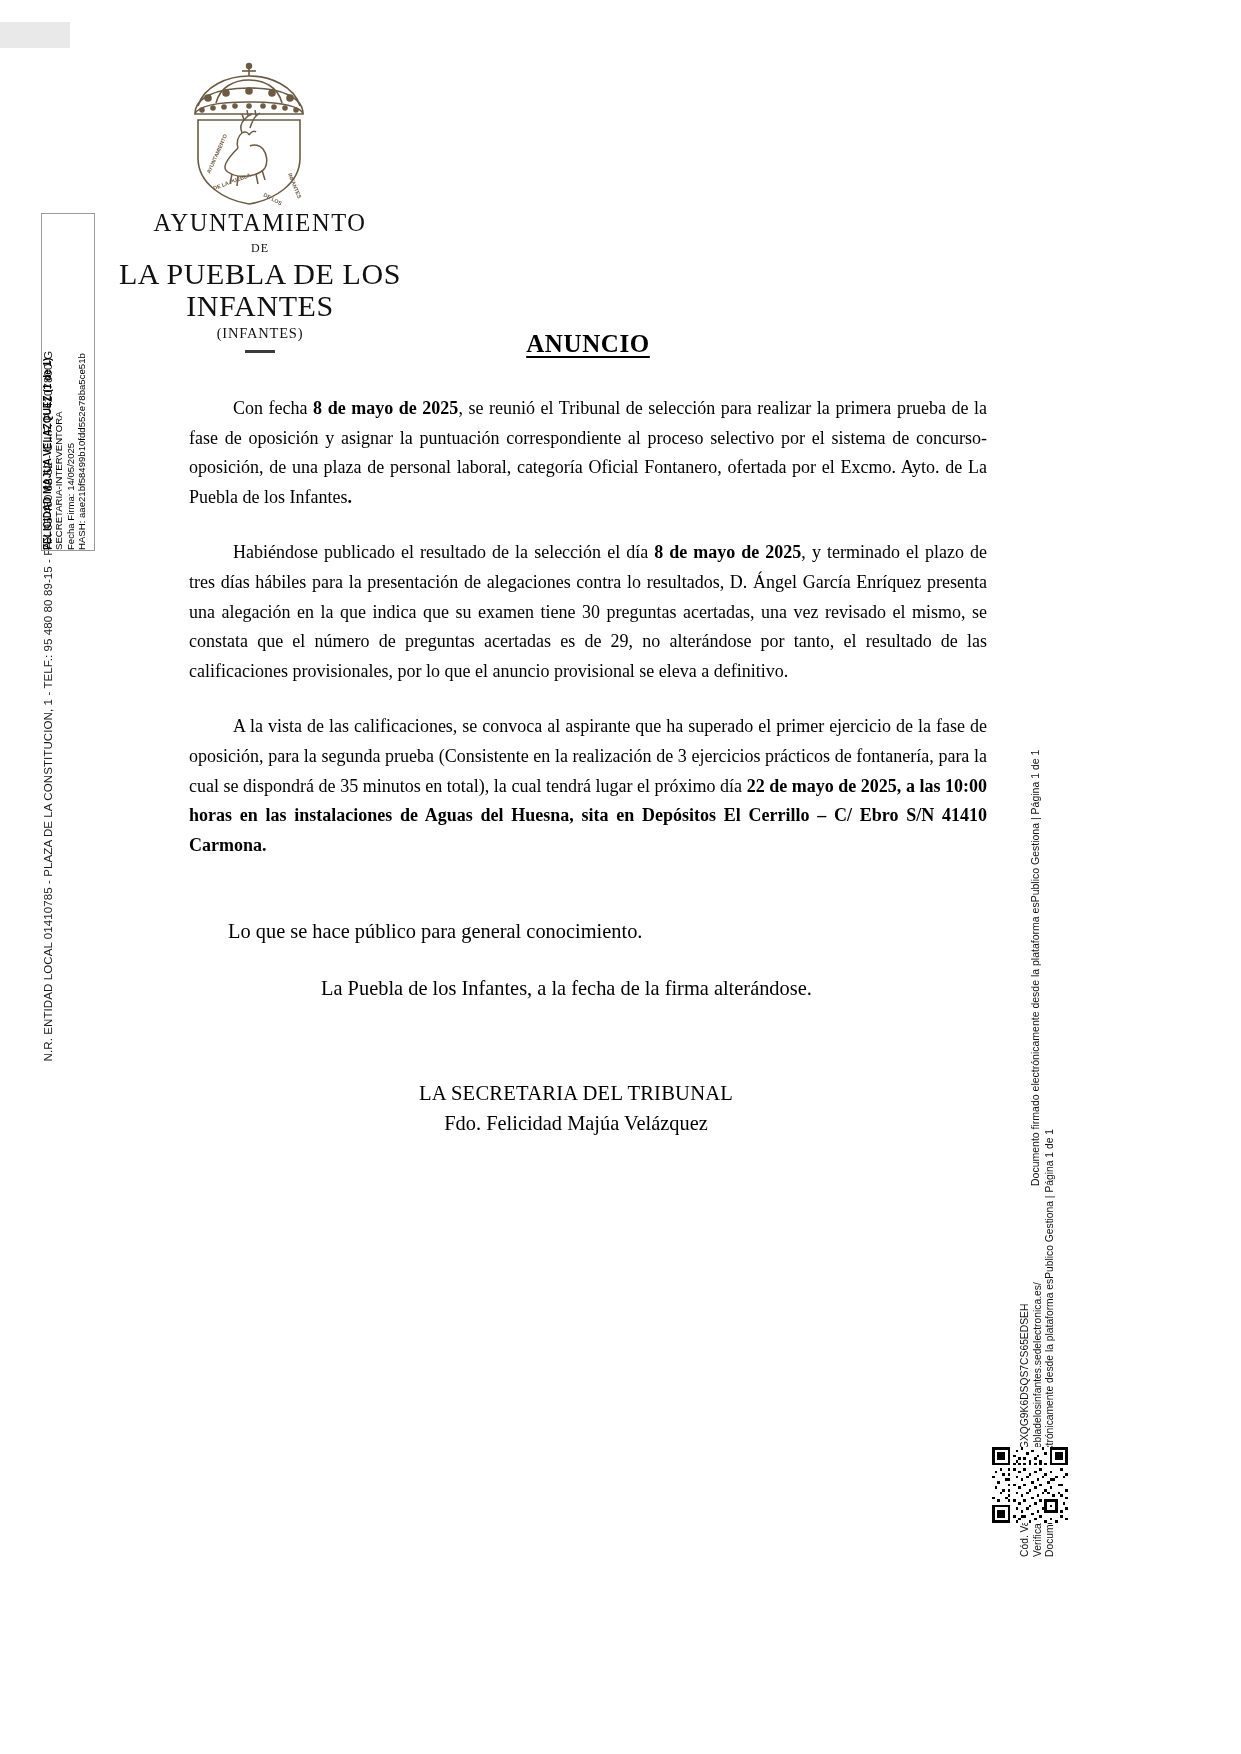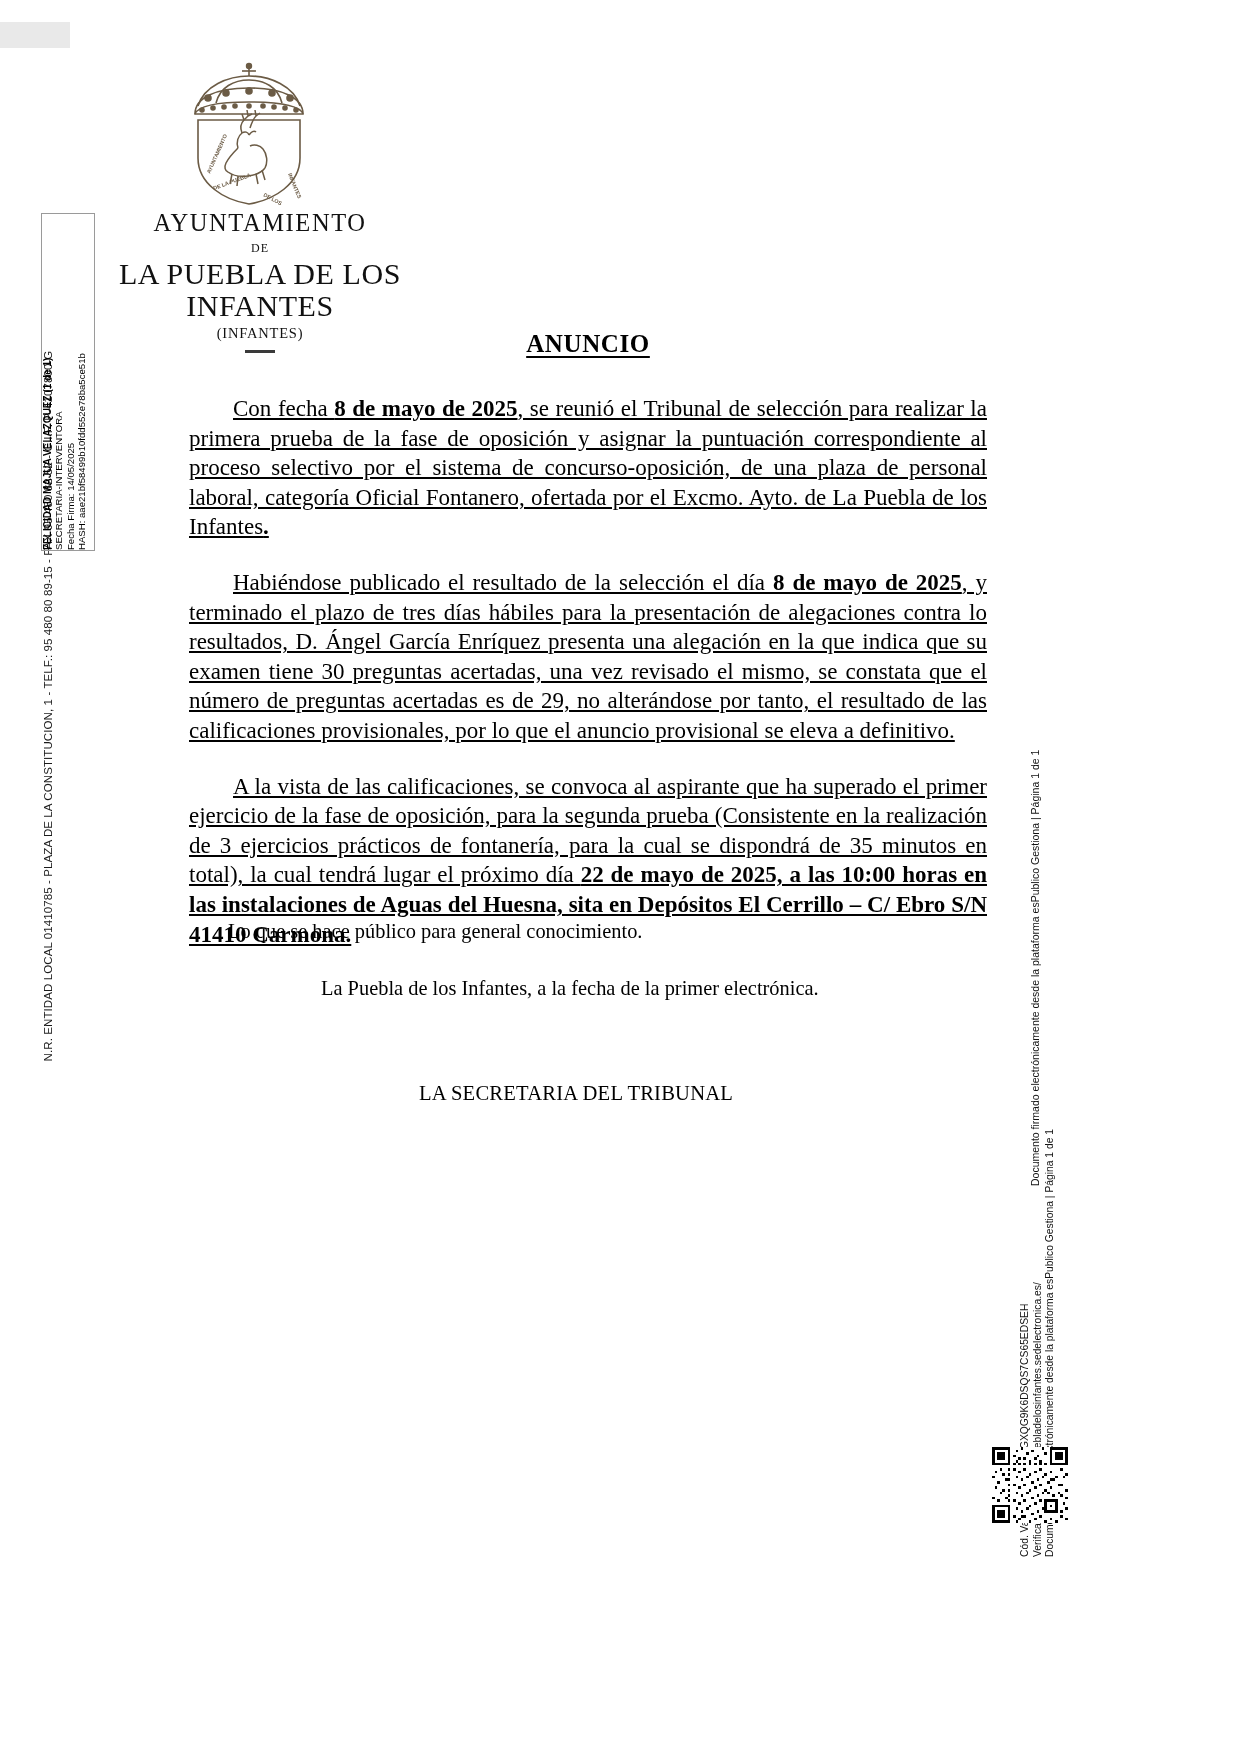--- a/index.html
+++ b/index.html
@@ -133,27 +133,26 @@
   #doc-title {
     text-align: center;
     font-size: 25px;
     font-weight: bold;
     letter-spacing: 0.6px;
     text-decoration: underline;
     text-underline-offset: 4px;
     margin: 0 0 36px 0;
   }
   .para {
-    font-size: 23px;
+    font-size: 18px;
     line-height: 29.6px;
     text-align: justify;
     text-indent: 44px;
     margin: 0 0 26px 0;
     hyphens: none;
-    text-decoration: underline;
   }
   .para b { font-weight: bold; }
   #closing-public {
     position: absolute;
     left: 228px;
     top: 920px;
     font-size: 20.4px;
   }
   #closing-place {
     position: absolute;
@@ -298,24 +297,25 @@
 <div id="doc-body">
   <div id="doc-title">ANUNCIO</div>
 
   <p class="para"><span>Con fecha </span><b>8 de mayo de 2025</b><span>, se reunió el Tribunal de selección para realizar la primera prueba de la fase de oposición y asignar la puntuación correspondiente al proceso selectivo por el sistema de concurso-oposición, de una plaza de personal laboral, categoría Oficial Fontanero, ofertada por el Excmo. Ayto. de La Puebla de los Infantes</span><b>.</b></p>
   <p class="para"><span>Habiéndose publicado el resultado de la selección el día </span><b>8 de mayo de 2025</b><span>, y terminado el plazo de tres días hábiles para la presentación de alegaciones contra lo resultados, D. Ángel García Enríquez presenta una alegación en la que indica que su examen tiene 30 preguntas acertadas, una vez revisado el mismo, se constata que el número de preguntas acertadas es de 29, no alterándose por tanto, el resultado de las calificaciones provisionales, por lo que el anuncio provisional se eleva a definitivo.</span></p>
   <p class="para"><span>A la vista de las calificaciones, se convoca al aspirante que ha superado el primer ejercicio de la fase de oposición, para la segunda prueba (Consistente en la realización de 3 ejercicios prácticos de fontanería, para la cual se dispondrá de 35 minutos en total), la cual tendrá lugar el próximo día </span><b>22 de mayo de 2025, a las 10:00 horas en las instalaciones de Aguas del Huesna, sita en Depósitos El Cerrillo – C/ Ebro S/N 41410 Carmona.</b></p>
 </div>
 
 <div id="closing-public">Lo que se hace público para general conocimiento.</div>
 
-<div id="closing-place">La Puebla de los Infantes, a la fecha de la primer electrónica.</div>
+<div id="closing-place">La Puebla de los Infantes, a la fecha de la firma alterándose.</div>
 
 <div id="sign-block">
   <div id="sign-role">LA SECRETARIA DEL TRIBUNAL</div>
+  <div id="sign-name">Fdo. Felicidad Majúa Velázquez</div>
 </div>
 
 <div id="right-page-label">Documento firmado electrónicamente desde la plataforma esPublico Gestiona | Página 1 de 1</div>
 
 <div id="right-validation">
   <div>Cód. Validación: 7WCGGXQG9K6DSQS7CS65EDSEH</div>
   <div>Verificación: https://lapuebladelosinfantes.sedelectronica.es/</div>
   <div>Documento firmado electrónicamente desde la plataforma esPublico Gestiona | Página 1 de 1</div>
 </div>
 

